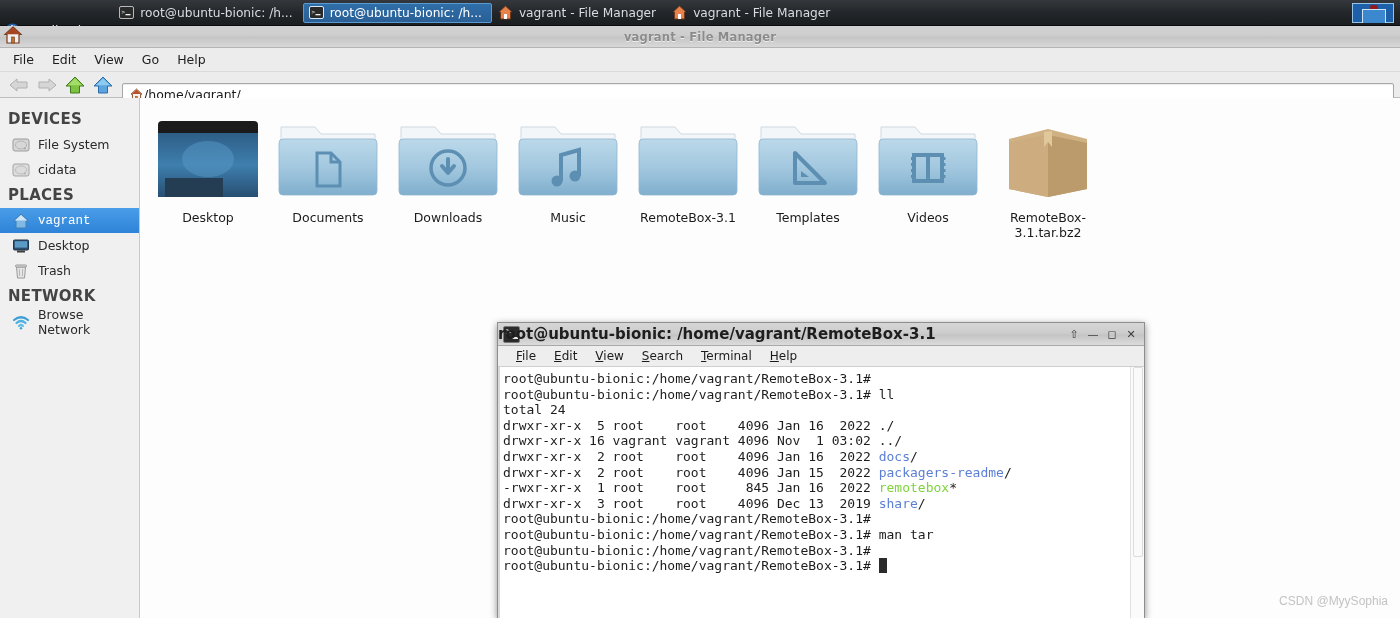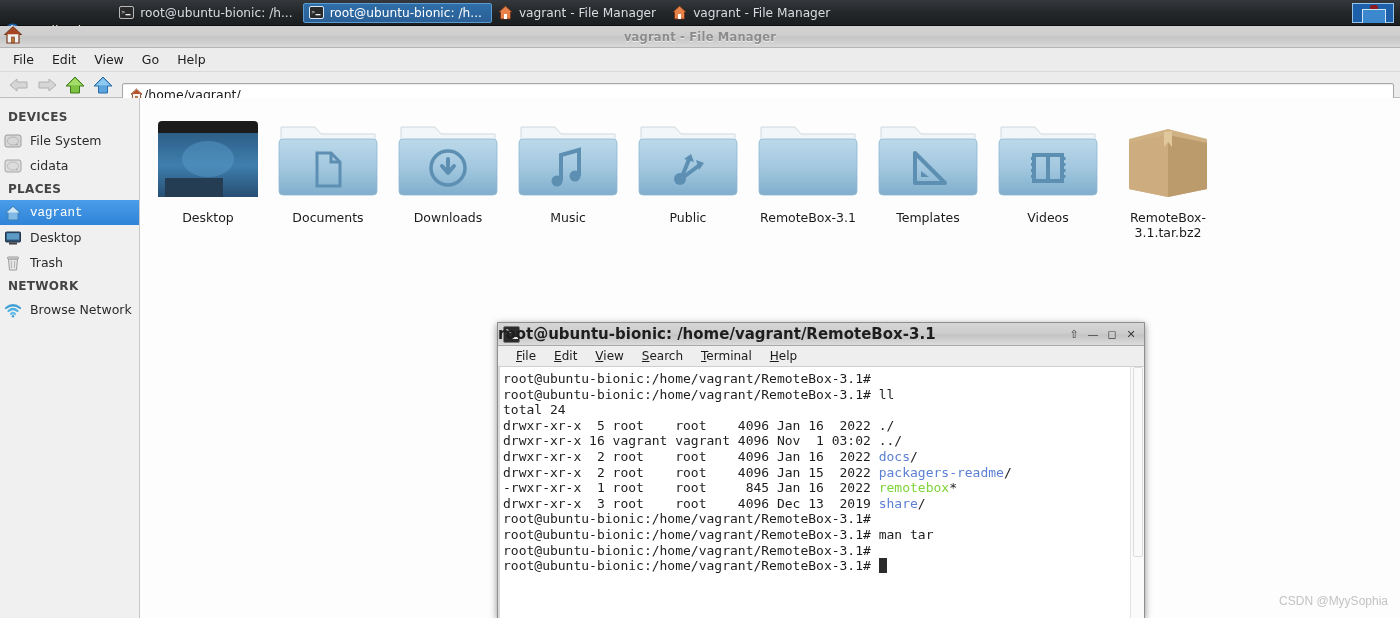--- a/index.html
+++ b/index.html
@@ -93,26 +93,26 @@
 
   #fm-body { display:flex; height: calc(592px - 22px - 24px - 26px); }
 
   
   #sidebar {
     width:140px; flex:0 0 140px; background:#f0f0f0;
     border-right:1px solid #c9c9c9; padding-top:8px;
     font-size:12.5px; color:#2a2a2a;
   }
   .side-head {
-    font-size:12px; font-weight:bold; color:#444;
+    font-size:15px; font-weight:bold; color:#444;
     padding:4px 0 4px 8px; letter-spacing:.3px;
   }
   .side-row {
     display:flex; align-items:center; gap:8px;
-    height:25px; padding-left:4px; color:#2b2b2b;
+    height:25px; padding-left:12px; color:#2b2b2b;
   }
   .side-row.selected {
     background: linear-gradient(to bottom,#4a9de8,#2f83d8);
     color:#ffffff;
     font-family:Liberation Mono, monospace;
   }
   .side-ico { width:18px; height:18px; flex:0 0 18px; }
 
   
   #iconview {
@@ -435,34 +435,20 @@
             <rect x="4" y="24" width="98" height="56" rx="4" fill="url(#fld)" stroke="#8fb6d1" stroke-width="0.8"></rect>
             <path d="M46 66 V40 l18 -5 v26" fill="none" stroke="#5d8fb3" stroke-width="4"></path>
             <circle cx="42" cy="66" r="5.5" fill="#5d8fb3"></circle>
             <circle cx="60" cy="61" r="5.5" fill="#5d8fb3"></circle>
           </svg>
         </span>
         <span class="label">Music</span>
       </div>
 
 
-      <div class="fileicon">
-        <span class="glyph">
-          <svg width="106" height="88" viewBox="0 0 106 88">
-            <path d="M6 12 h34 l6 7 h54 v10 H6 Z" fill="#f2f6f9" stroke="#cfd9e0"></path>
-            <rect x="4" y="24" width="98" height="56" rx="4" fill="url(#fld)" stroke="#8fb6d1" stroke-width="0.8"></rect>
-            <path d="M46 64 L55 42" stroke="#5d8fb3" stroke-width="4"></path>
-            <path d="M46 64 L66 49" stroke="#5d8fb3" stroke-width="4"></path>
-            <path d="M49 44 l7 -5 l3 8 z" fill="#5d8fb3"></path>
-            <path d="M61 45 l8 3 l-5 7 z" fill="#5d8fb3"></path>
-            <circle cx="45" cy="64" r="6" fill="#5d8fb3"></circle>
-          </svg>
-        </span>
-        <span class="label">Public</span>
-      </div>
 
       <div class="fileicon">
         <span class="glyph">
           <svg width="106" height="88" viewBox="0 0 106 88">
             <path d="M6 12 h34 l6 7 h54 v10 H6 Z" fill="#f2f6f9" stroke="#cfd9e0"></path>
             <rect x="4" y="24" width="98" height="56" rx="4" fill="url(#fld)" stroke="#8fb6d1" stroke-width="0.8"></rect>
           </svg>
         </span>
         <span class="label">RemoteBox-3.1</span>
       </div>

